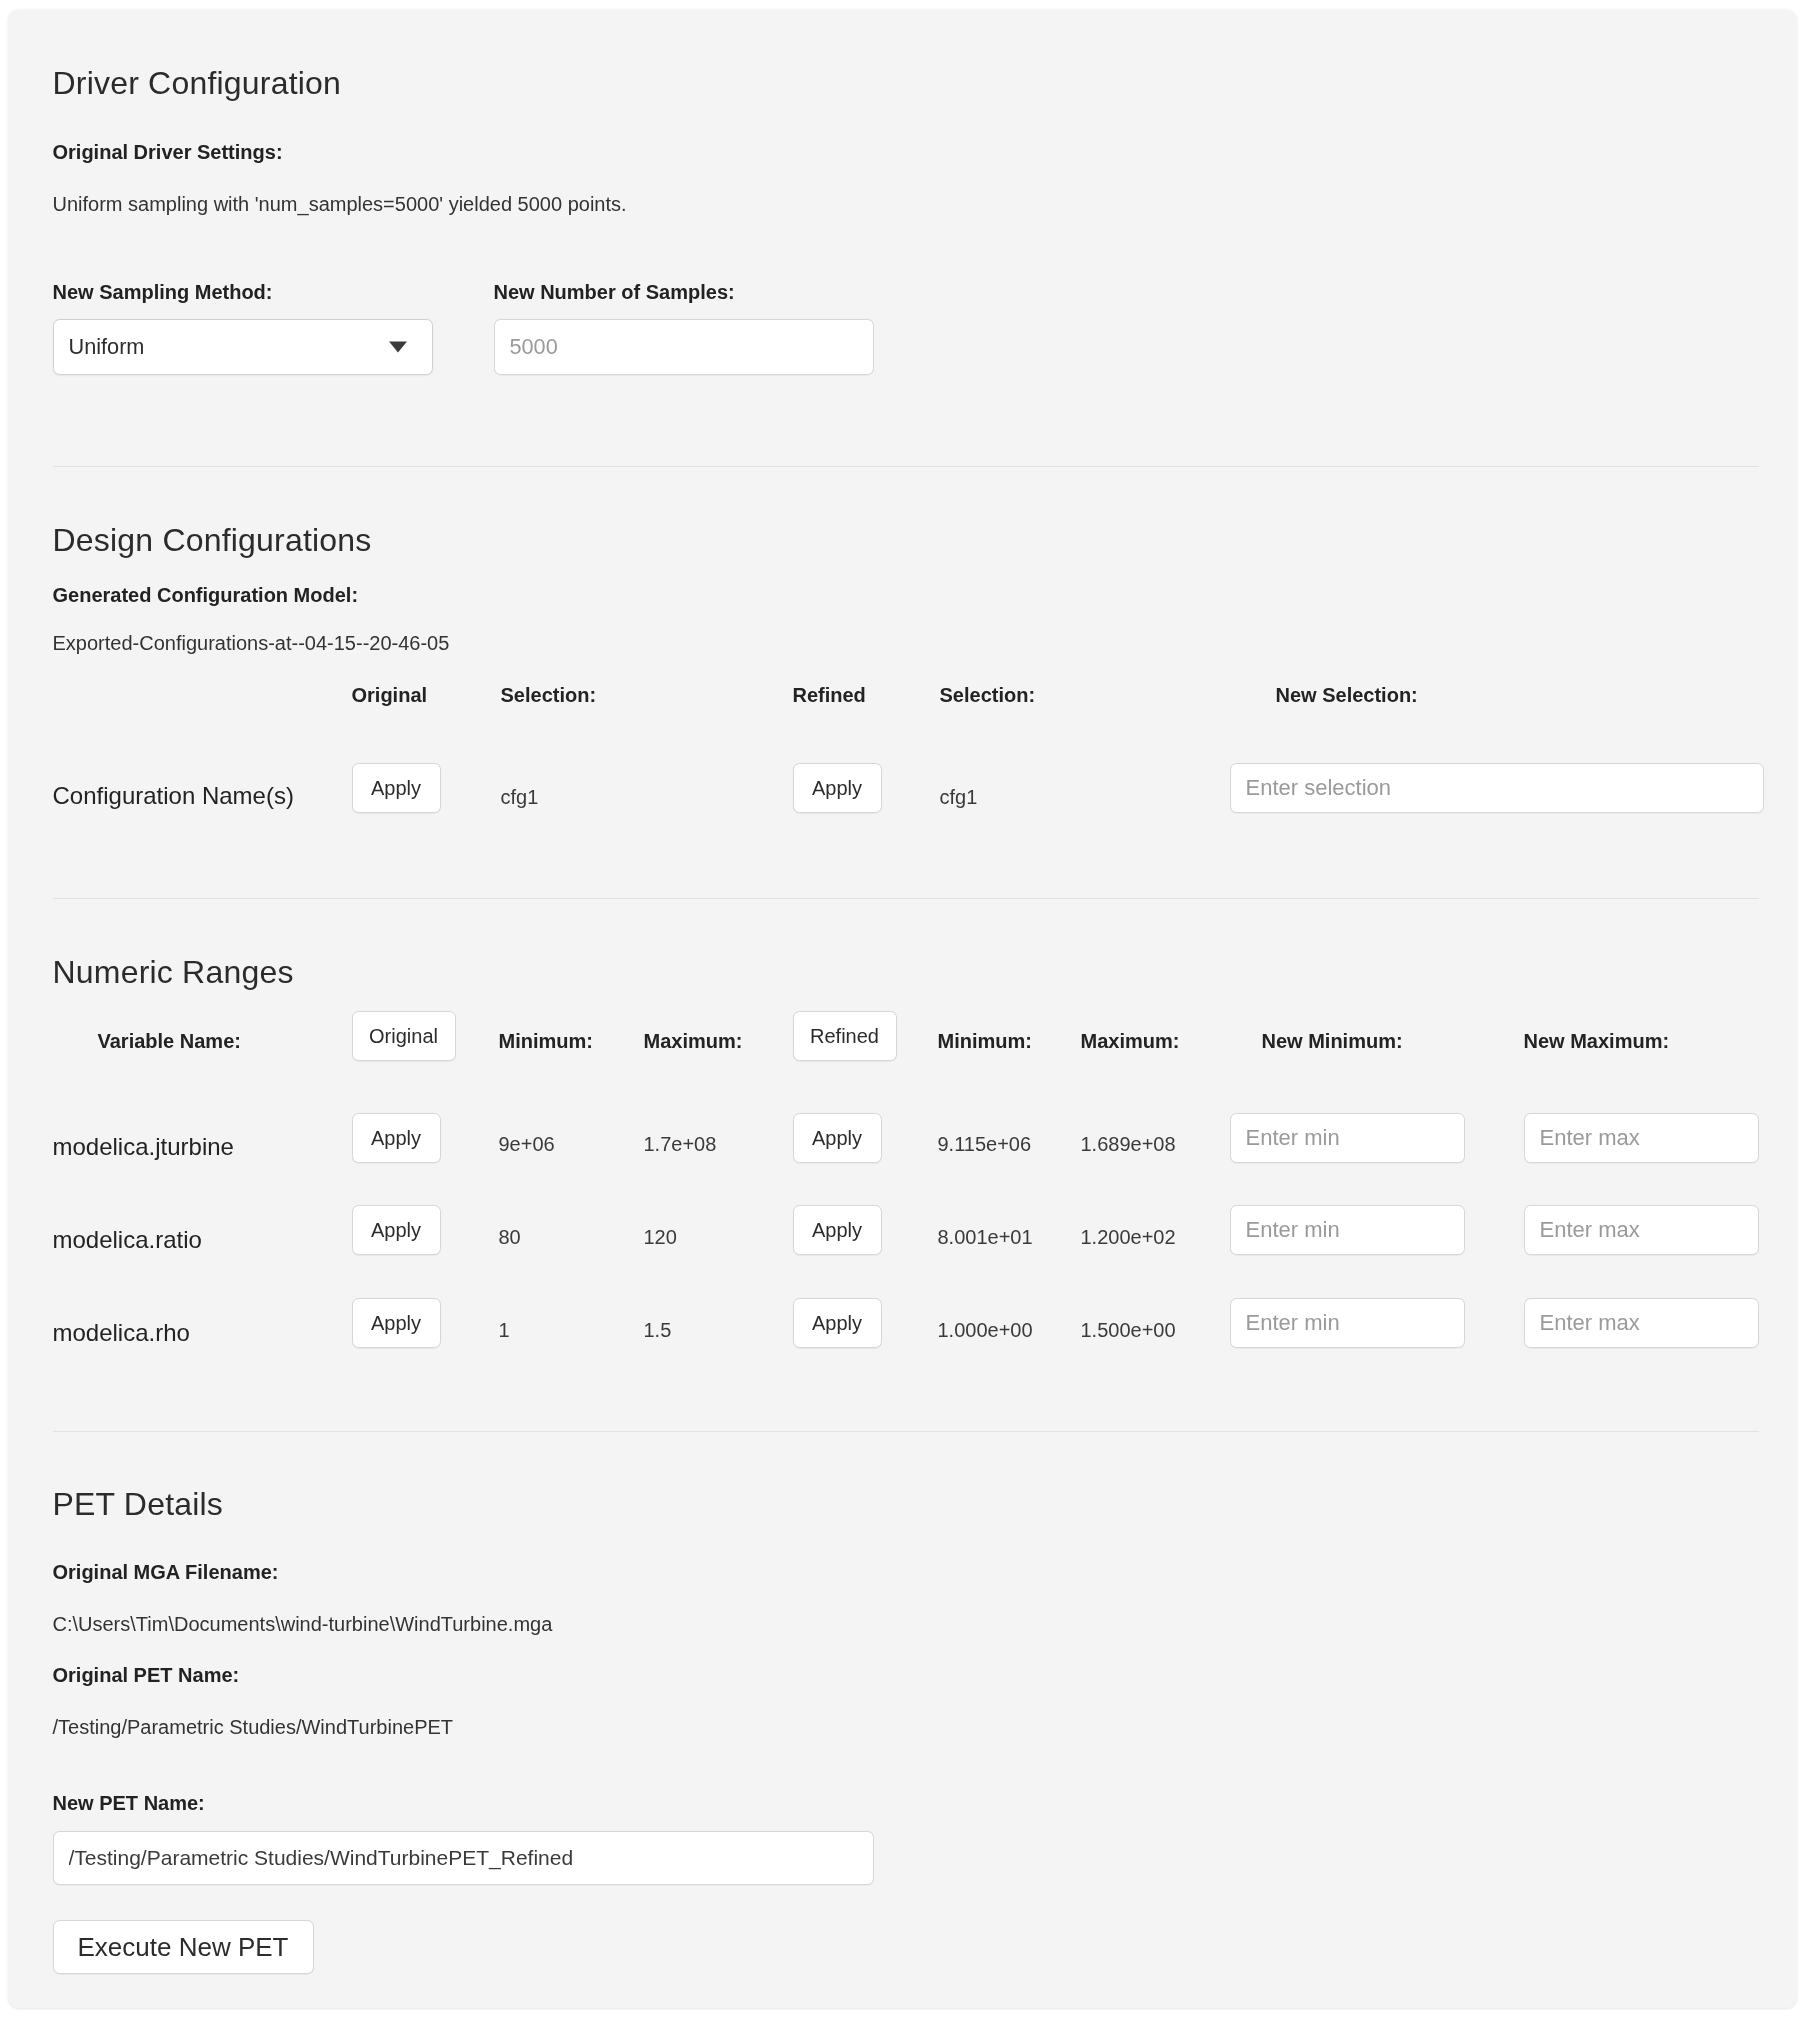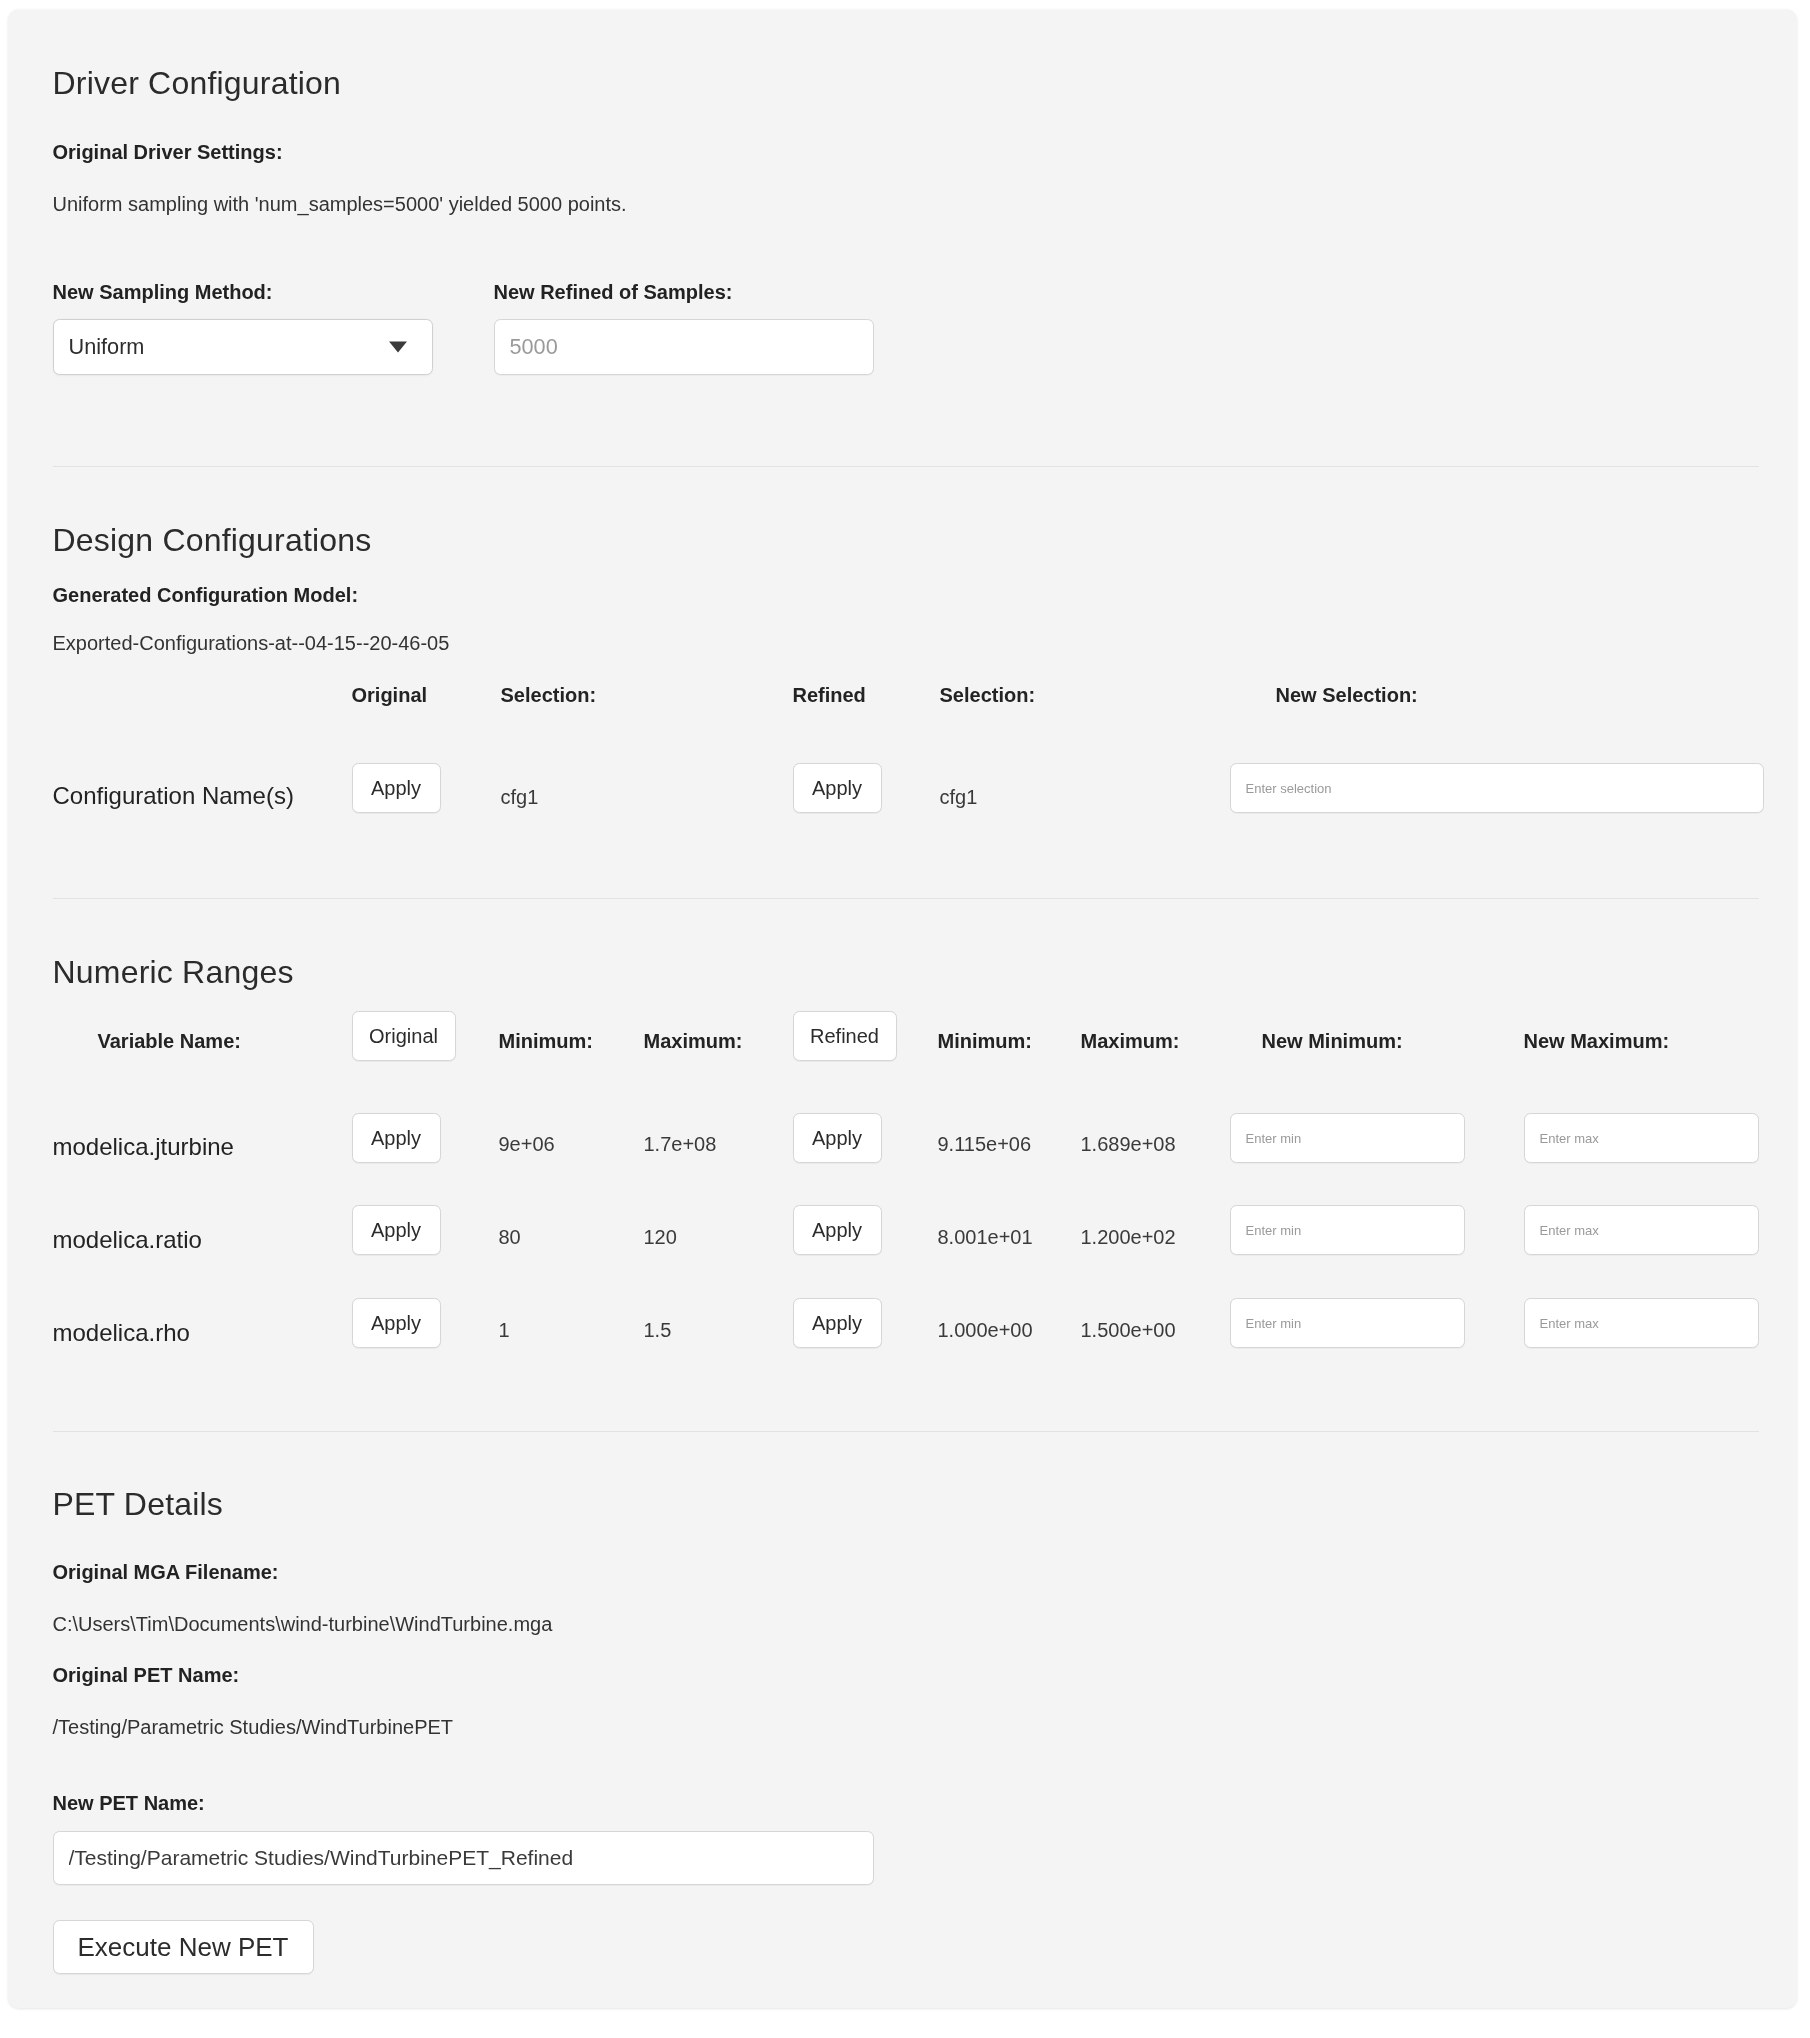--- a/index.html
+++ b/index.html
@@ -62,21 +62,21 @@
     box-shadow: 0 0.9px 0.9px rgba(0,0,0,0.05);
   }
   .apply-btn { width: 89px; height: 50px; }
   .tag-btn   { width: 104px; height: 50px; }
 
   .field {
     background: #ffffff;
     border: 0.9px solid #d6d6d6;
     border-radius: 6.6px;
     font-family: "Liberation Sans", sans-serif;
-    font-size: 13px;
+    font-size: 22px;
     color: #3a3a3a;
     padding: 0 15px;
     outline: none;
     box-shadow: 0 0.9px 0.9px rgba(0,0,0,0.04);
   }
   .field::placeholder { color: #9a9a9a; }
 
   .select-wrap { position: relative; display: inline-block; }
   .select-box {
     width: 380px; height: 56px;
@@ -136,21 +136,21 @@
 
   <div class="strong-label abs" style="left:45px; top:271px;">New Sampling Method:</div>
 
   <div class="abs select-wrap" style="left:45px; top:309px;">
     <div class="select-box">
       <span>Uniform</span>
     </div>
     <span class="caret"></span>
   </div>
 
-  <div class="strong-label abs" style="left:486px; top:271px;">New Refined of Samples:</div>
+  <div class="strong-label abs" style="left:486px; top:271px;">New Number of Samples:</div>
 
   <input class="field abs" type="text" style="left: 486px; top: 309px; width: 380px; height: 56px; font-size: 21.7px;" placeholder="5000">
 
   <div class="divider" style="top:456px;"></div>
 
   <h2 class="section-title abs" style="left:45px; top:512px;">Design Configurations</h2>
 
   <div class="strong-label abs" style="left:45px; top:574px;">Generated Configuration Model:</div>
 
   <div class="plain-text abs" style="left:45px; top:622px;">Exported-Configurations-at--04-15--20-46-05</div>

